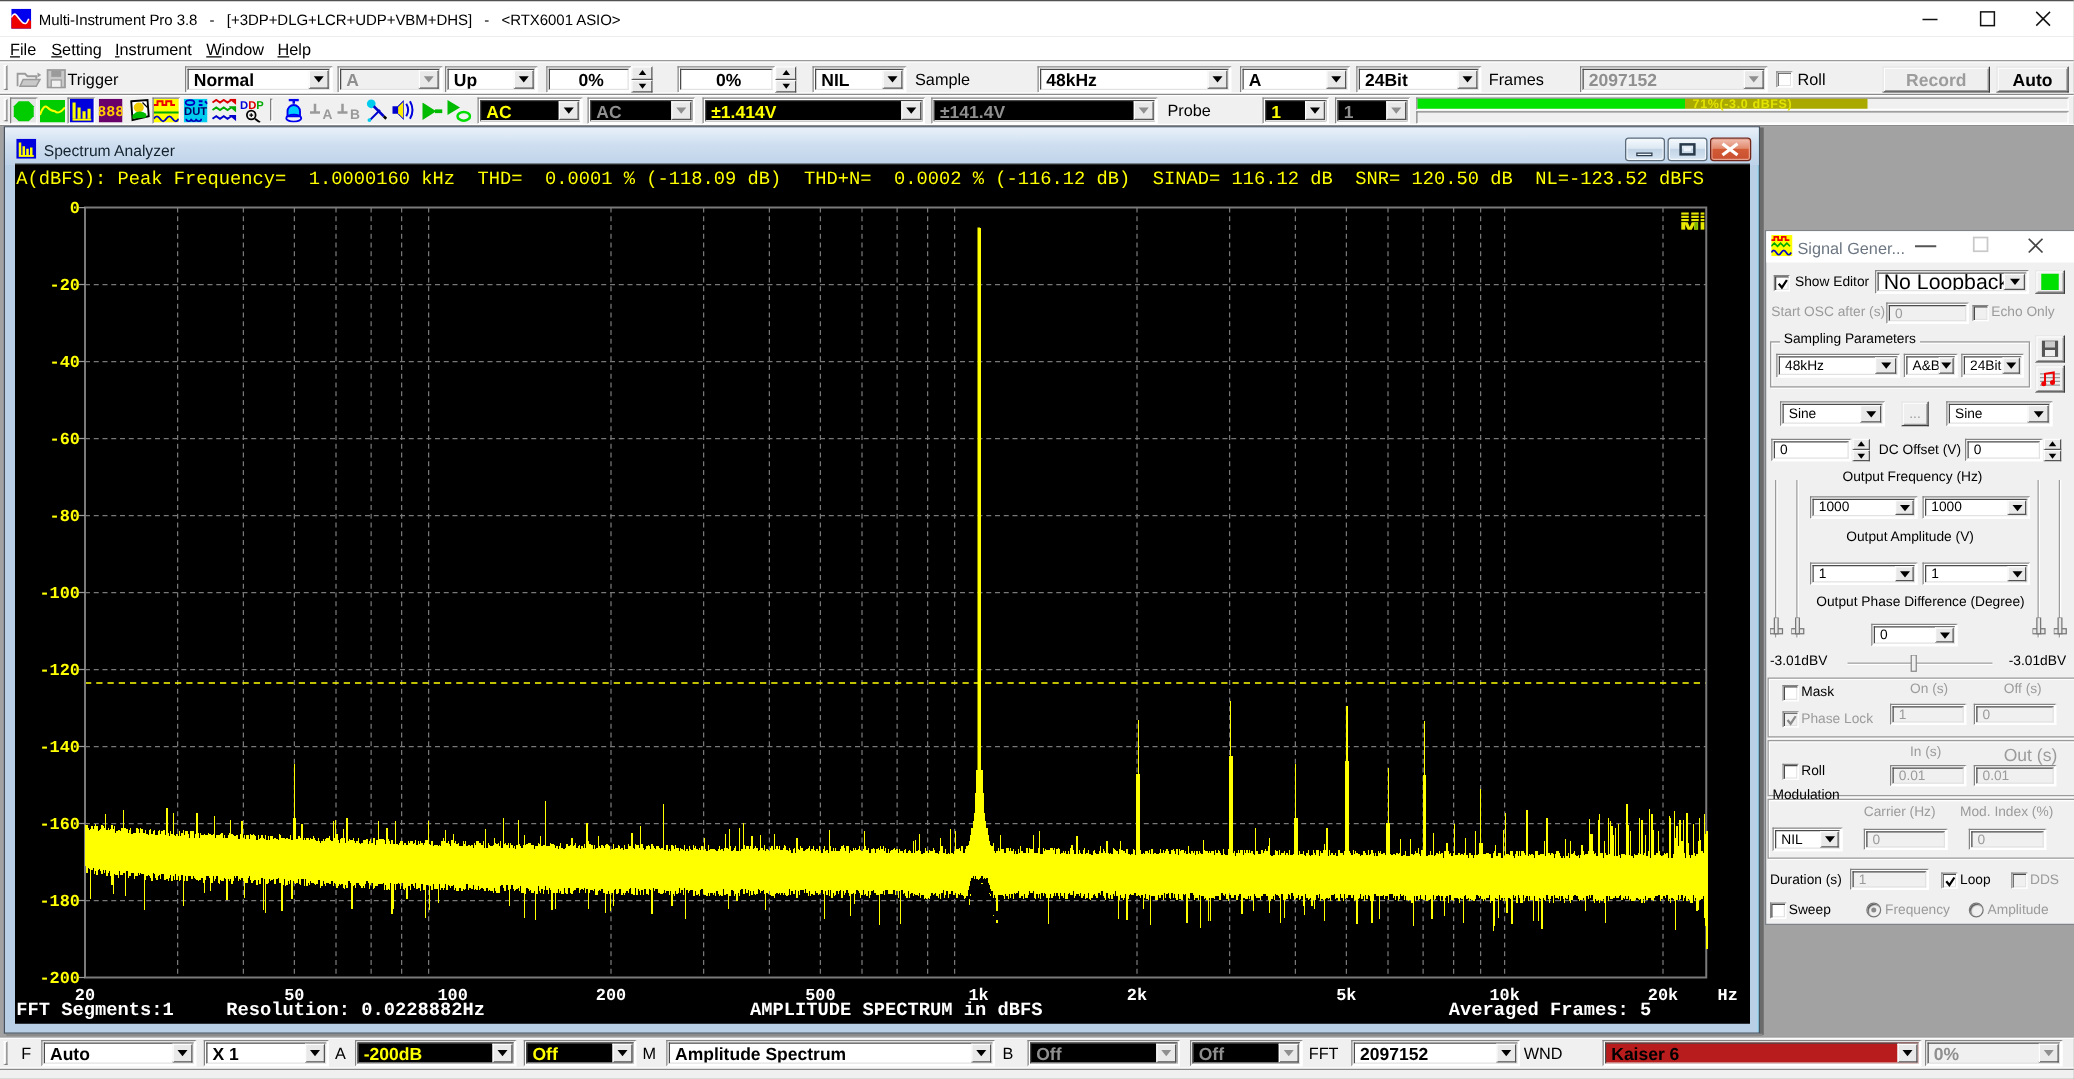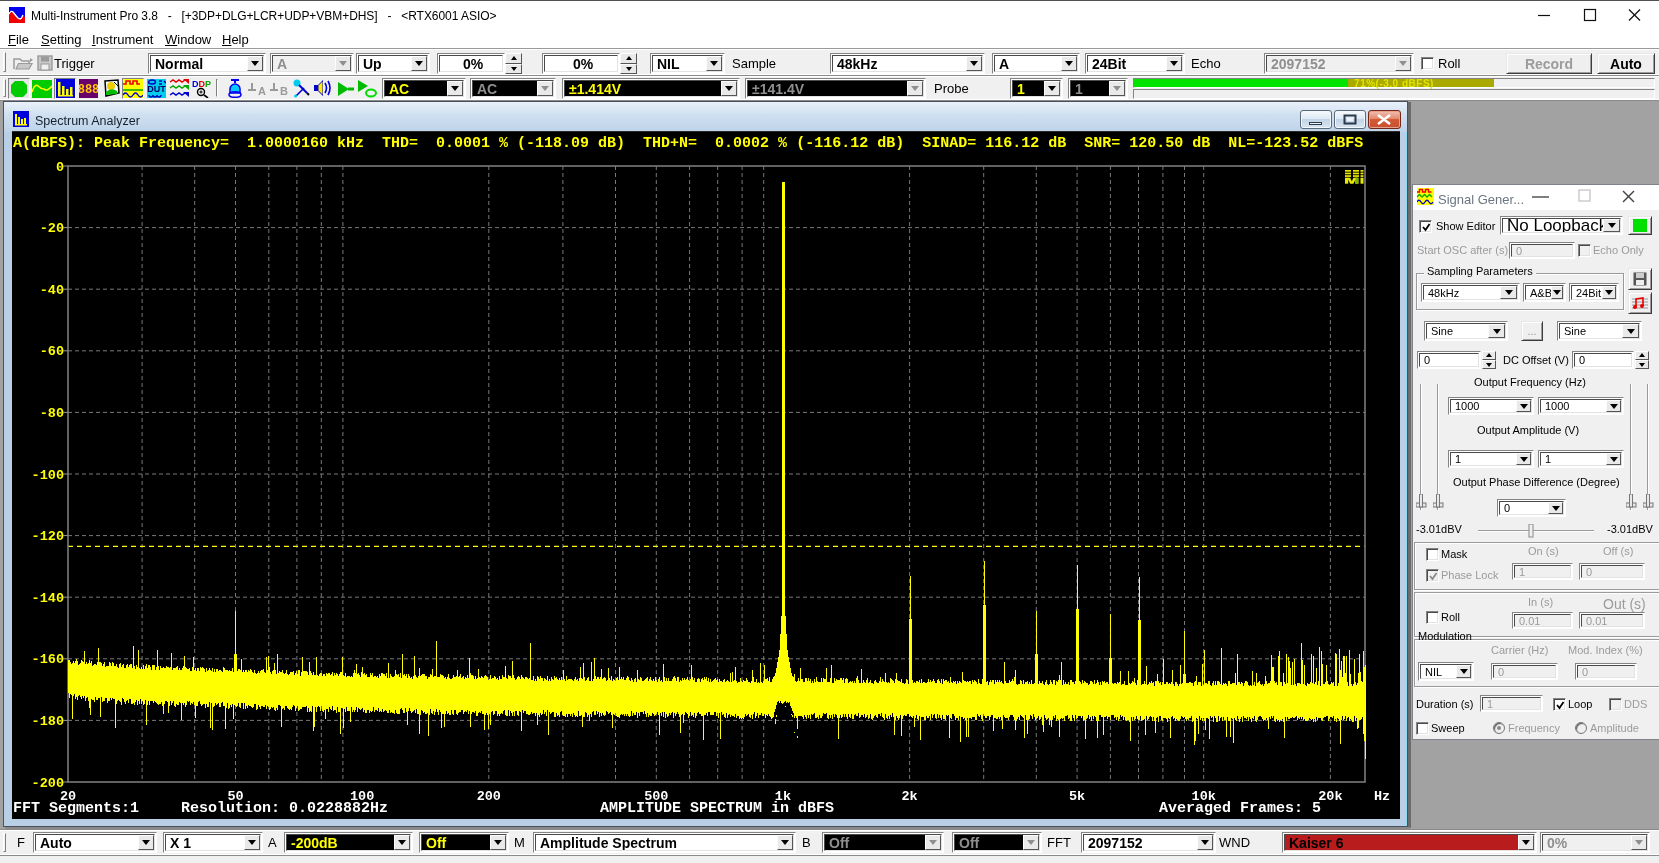--- a/index.html
+++ b/index.html
@@ -134,21 +134,21 @@
     <div class="ar" style="width:16px">
       <i></i>
     </div>
   </div>
 <div class="cb" style="left:1085px;top:53px;width:100px;height:21px">
     <div class="cbi" style="background:#fff;color:#000;font-size:14px;font-weight:bold">24Bit</div>
     <div class="ar" style="width:16px">
       <i></i>
     </div>
   </div>
-<div class="lbl" style="left:1191px;top:56px">Echo</div>
+<div class="lbl" style="left:1191px;top:56px">Frames</div>
 <div class="cb" style="left:1264px;top:53px;width:150px;height:21px">
     <div class="cbi" style="background:#f0f0f0;color:#8f8f8f;font-size:14px;font-weight:bold">2097152</div>
     <div class="ar g" style="width:16px">
       <i></i>
     </div>
   </div>
 <div class="ck" style="left:1421px;top:57px"></div>
 <div class="lbl" style="left:1438px;top:56px">Roll</div>
 <div class="btn" style="left:1506px;top:53px;width:86px;height:21px;color:#9c9c9c">Record</div>
 <div class="btn" style="left:1597px;top:53px;width:58px;height:21px;color:#000">Auto</div>
@@ -346,21 +346,21 @@
 <rect x="9" y="12" width="13" height="3" fill="#2a3a4a"></rect>
     <rect x="10" y="13" width="11" height="1" fill="#eef4fa"></rect>
 <rect x="44.5" y="5.5" width="11" height="8" fill="none" stroke="#2a3a4a" stroke-width="2"></rect>
     <rect x="47" y="8" width="6" height="3" fill="#eef4fa"></rect>
 <g stroke="#fff" stroke-width="2.6">
       <line x1="78" y1="5" x2="90" y2="14"></line>
       <line x1="90" y1="5" x2="78" y2="14"></line>
     </g>
 </svg>
 <div class="abs" style="left:12px;top:131px;width:1388px;height:688px;background:#000;border-top:1px solid #2a2a2a"></div>
-<div class="abs" style="left:13px;top:135px;font-family:'Liberation Mono',monospace;font-size:15px;font-weight:bold;color:#ffff00;white-space:pre">A(dBFS): Peak Frequency=  1.0000160 kHz  THD=  0.0001 % (-118.09 dB)  THD+N=  0.0002 % (-116.12 dB)  SINAD= 116.12 dB  SNR= 120.50 dB  NL=-123.52 dBFS</div>
+<div class="abs" style="left:13px;top:135px;font-family:'Liberation Mono',monospace;font-size:15px;font-weight:normal;color:#ffff00;white-space:pre">A(dBFS): Peak Frequency=  1.0000160 kHz  THD=  0.0001 % (-118.09 dB)  THD+N=  0.0002 % (-116.12 dB)  SINAD= 116.12 dB  SNR= 120.50 dB  NL=-123.52 dBFS</div>
 <svg style="position:absolute;left:12px;top:131px" width="1388" height="688">
     <g stroke="#787878" stroke-width="1" stroke-dasharray="4 3">
       <line x1="130.1" y1="35.0" x2="130.1" y2="651.0"></line>
       <line x1="182.7" y1="35.0" x2="182.7" y2="651.0"></line>
       <line x1="223.5" y1="35.0" x2="223.5" y2="651.0"></line>
       <line x1="256.8" y1="35.0" x2="256.8" y2="651.0"></line>
       <line x1="284.9" y1="35.0" x2="284.9" y2="651.0"></line>
       <line x1="309.3" y1="35.0" x2="309.3" y2="651.0"></line>
       <line x1="330.9" y1="35.0" x2="330.9" y2="651.0"></line>
       <line x1="476.8" y1="35.0" x2="476.8" y2="651.0"></line>

